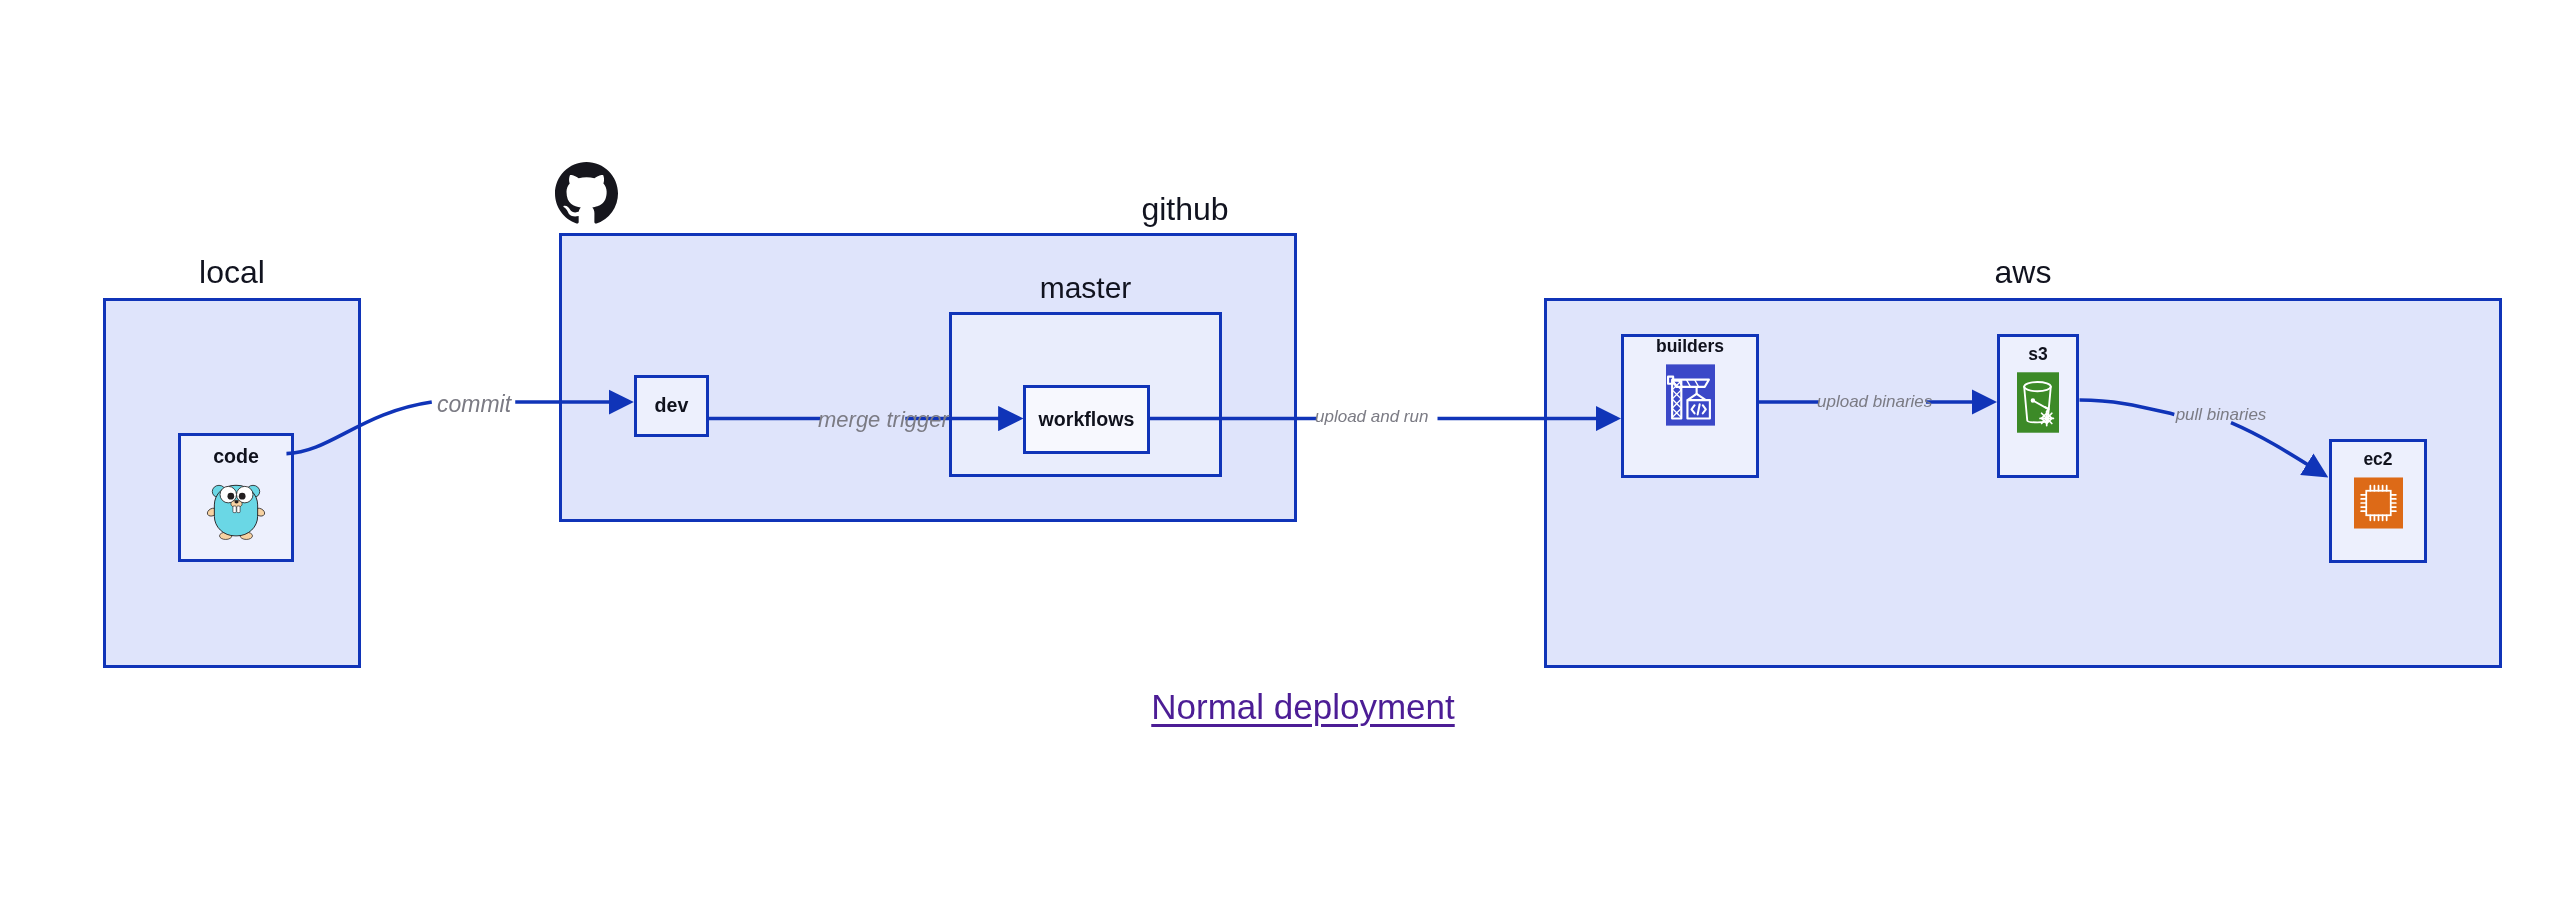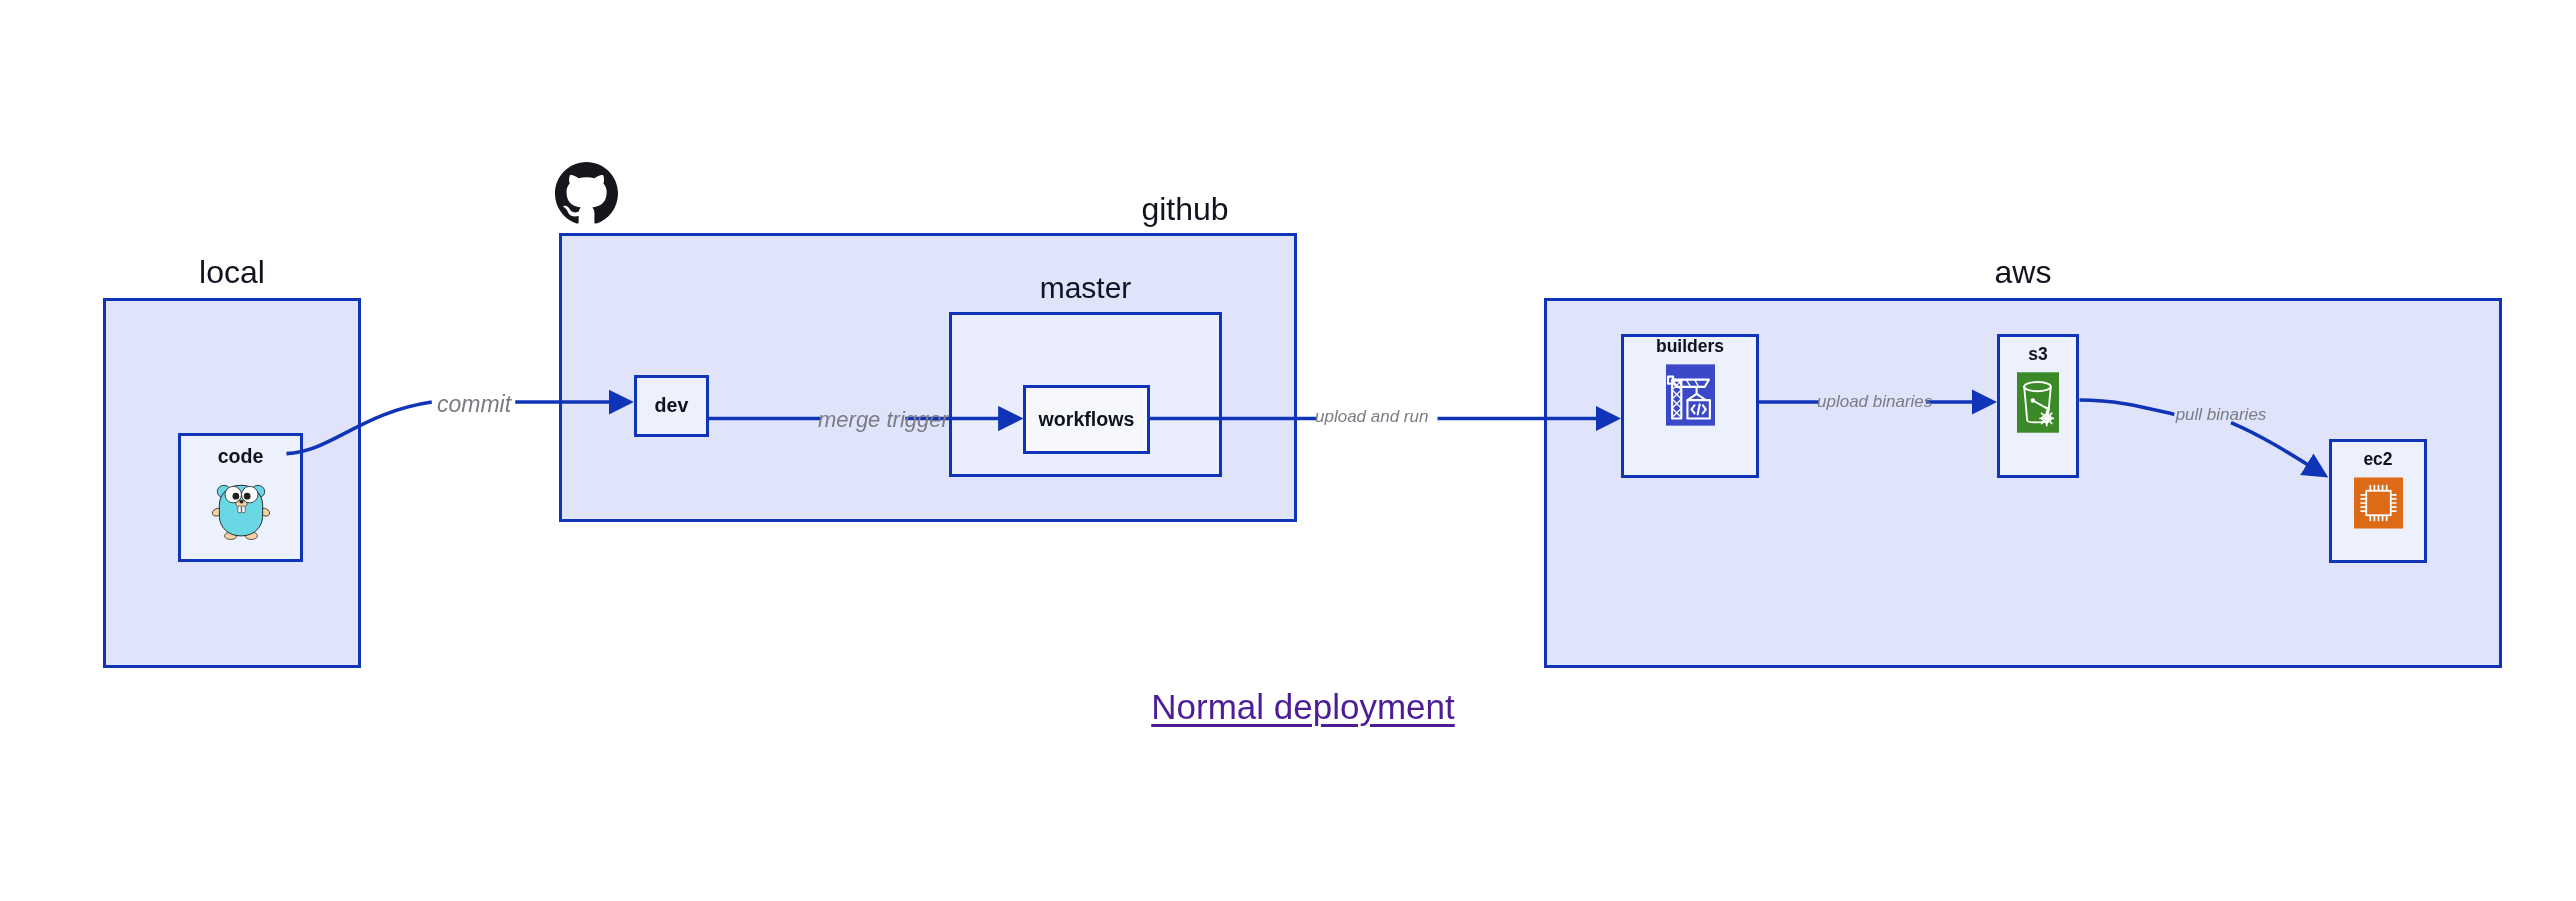--- a/index.html
+++ b/index.html
@@ -103,21 +103,21 @@
   }
 </style>
 </head>
 <body>
 
 <div id="stage">
 
   <div class="group" style="left:103px; top:298px; width:258px; height:370px;"></div>
   <div class="group-label" style="left:103px; top:256px; width:258px; font-size:32px;">local</div>
 
-  <div class="node" style="left:178px; top:433px; width:125px; height:129px; padding-top:11.3px;">
+  <div class="node" style="left:178px; top:433px; width:116px; height:129px; padding-top:11.3px;">
     <span class="node-label" style="font-size:19.6px;">code</span>
     <span class="node-icon" style="margin-top:7.2px;">
       <svg width="62" height="67" viewBox="0 0 120 130" xmlns="http://www.w3.org/2000/svg">
 
         <ellipse cx="27" cy="34" rx="13" ry="12" fill="#6AD7E5" stroke="#231F20" stroke-width="1.6"></ellipse>
         <ellipse cx="93" cy="34" rx="13" ry="12" fill="#6AD7E5" stroke="#231F20" stroke-width="1.6"></ellipse>
 
         <ellipse cx="14" cy="74" rx="10" ry="7" fill="#F6D2A2" stroke="#231F20" stroke-width="1.4" transform="rotate(-25 14 74)"></ellipse>
         <ellipse cx="106" cy="74" rx="10" ry="7" fill="#F6D2A2" stroke="#231F20" stroke-width="1.4" transform="rotate(25 106 74)"></ellipse>
 

